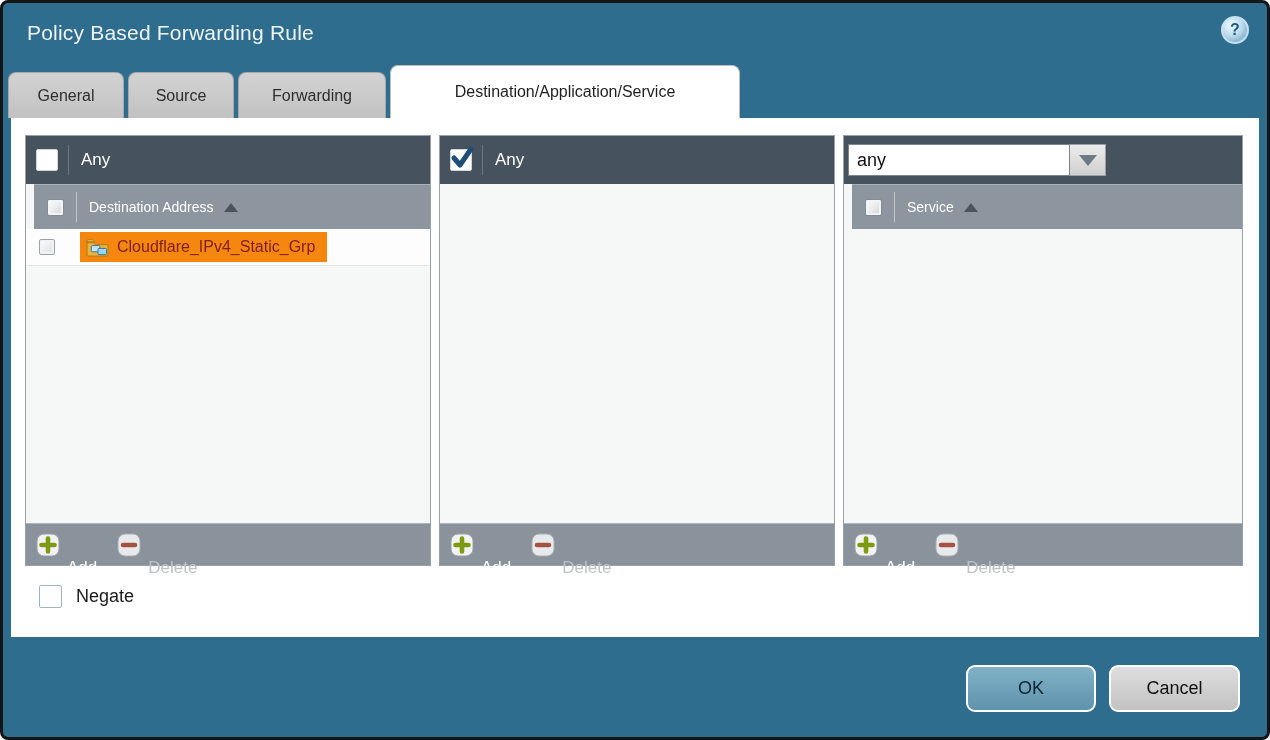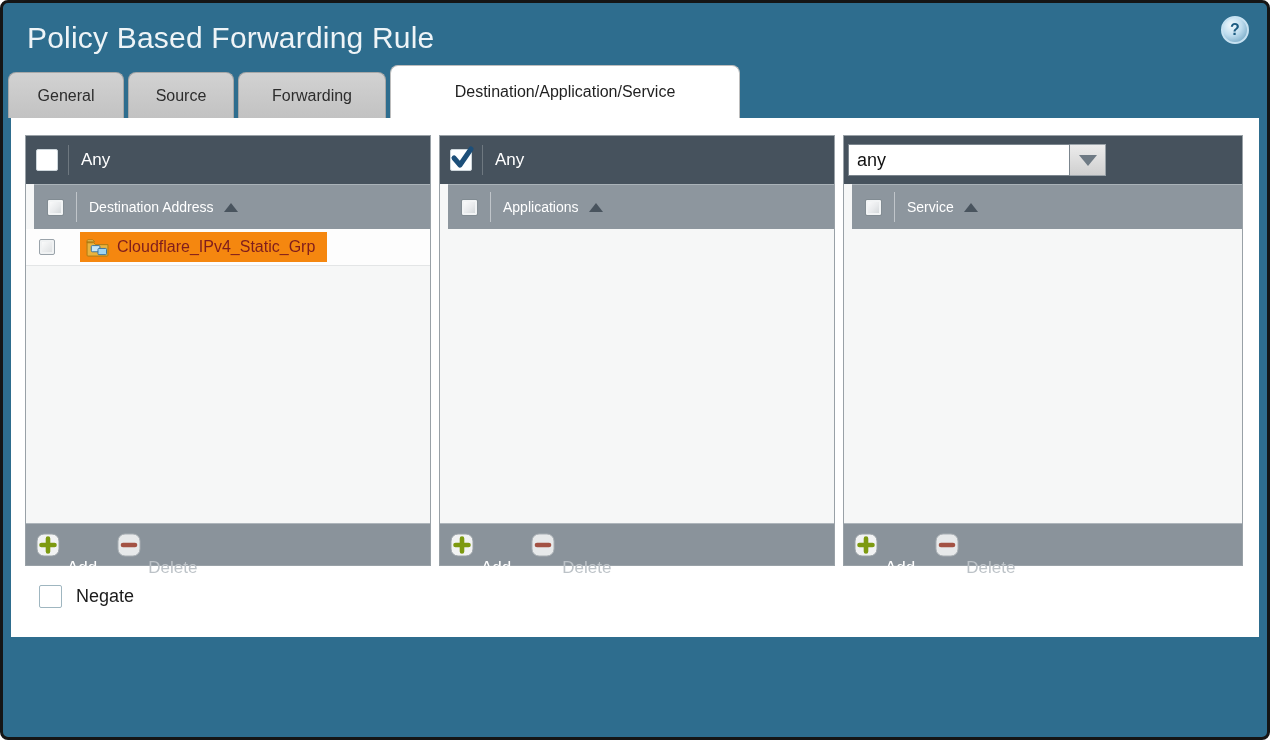--- a/index.html
+++ b/index.html
@@ -5,21 +5,21 @@
   * { box-sizing: border-box; margin: 0; padding: 0; }
   html,body { width:1270px; height:740px; background:#fff; font-family:"Liberation Sans", sans-serif; }
   .dialog {
     position:relative; width:1270px; height:740px;
     border:3px solid #151515; border-radius:8px;
     background:#2e6d8e; overflow:hidden;
     display:flex; flex-direction:column;
   }
   
   .titlebar { height:62px; position:relative; flex:0 0 auto; }
-  .title { position:absolute; left:24px; top:18px; color:#eef4f7; font-size:30px; letter-spacing:.2px; }
+  .title { position:absolute; left:24px; top:18px; color:#eef4f7; font-size:21px; letter-spacing:.2px; }
   .help { position:absolute; right:18px; top:13px; width:28px; height:28px; border-radius:50%;
     background:radial-gradient(circle at 35% 30%, #f2fafe 0%, #bedcee 45%, #5e97b8 100%);
     border:2px solid #c6e1f1; display:flex; align-items:center; justify-content:center;
     color:#1b5a80; font-weight:bold; font-size:16px; cursor:pointer; }
   
   .tabs { flex:0 0 auto; height:53px; display:flex; align-items:flex-end; gap:4px; padding-left:5px; }
   .tab { height:46px; background:linear-gradient(#d2d2d2,#c2c2c2); border:1px solid #a8a8a8; border-bottom:none;
     border-radius:8px 8px 0 0; color:#2d2d2d; font-size:16px; display:flex; align-items:center; justify-content:center;
     cursor:pointer; }
   .tab.active { height:53px; background:#fff; border-color:#bdbdbd; color:#1f1f1f; }
@@ -147,28 +147,20 @@
           <div class="cbcell">
             <span class="cb-any">
               <svg class="tick" width="30" height="30" viewBox="0 0 30 30">
                 <path d="M7 15 l6 7 L24 6" fill="none" stroke="#1d4f79" stroke-width="5" stroke-linecap="round" stroke-linejoin="round"></path>
               </svg>
             </span>
           </div>
           <div class="vsep"></div>
           <span class="any-label">Any</span>
         </div>
-        <div class="col-header">
-          <div class="cbcell">
-              <span class="cb3d"></span>
-            </div>
-          <div class="vsep"></div>
-          <span class="col-title">Applications</span>
-          <span class="sort-asc"></span>
-        </div>
         <div class="list-body"></div>
         <div class="panel-footer">
           <div class="foot-btn">
             <svg width="24" height="24" viewBox="0 0 24 24">
               <rect x="1" y="1" width="22" height="22" rx="7" fill="#f2f3f3" stroke="#98a0a6"></rect>
               <path d="M12 5.5 v13 M5.5 12 h13" stroke="#7d9a10" stroke-width="4.6" stroke-linecap="round"></path>
             </svg>
             <span class="lbl">Add</span>
           </div>
           <div class="foot-btn disabled">
@@ -218,14 +210,20 @@
       </div>
 
     </div>
 
     <div class="negate-row">
       <span class="cb-negate"></span>
       <span class="negate-label">Negate</span>
     </div>
   </div>
 
+  <div class="bottom-band">
+    <div class="actions">
+      <div class="btn btn-ok">OK</div>
+      <div class="btn btn-cancel">Cancel</div>
+    </div>
+  </div>
 
 </div>
 
 </body></html>

